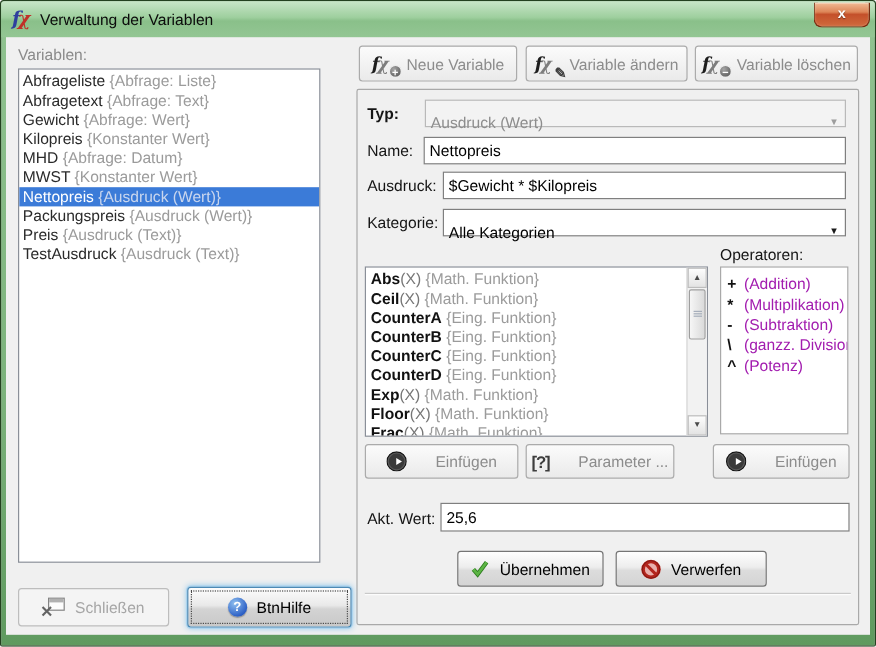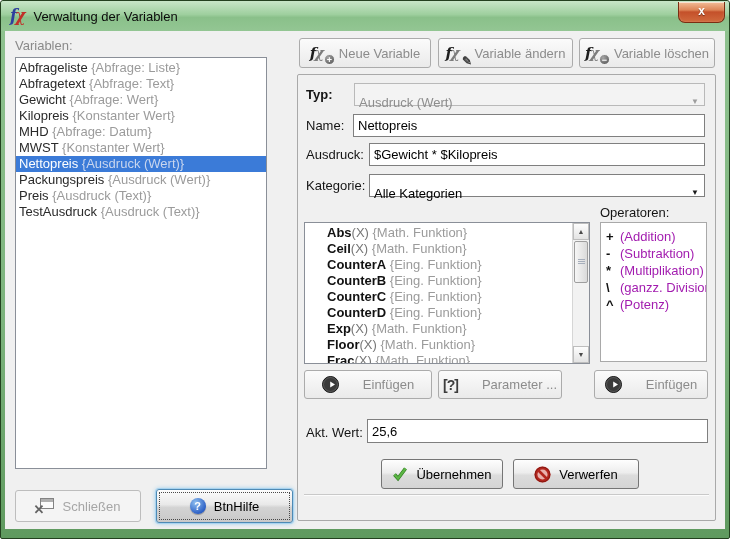--- a/index.html
+++ b/index.html
@@ -65,21 +65,21 @@
   #name-label{left:8px;top:43px;}
   #name-input{left:55px;top:39px;width:352px;}
   #ausdruck-label{left:8px;top:72px;}
   #ausdruck-input{left:71px;top:68px;width:336px;}
   #kategorie-label{left:8px;top:103px;}
   #kategorie-dd{left:71px;top:99px;width:336px;}
 
   #auswahl-label{left:8px;top:148px;text-align:center;}
   #operatoren-label{left:302px;top:130px;}
 
-  #fnlist{left:6px;top:147px;width:286px;height:142px;padding-top:2px;padding-left:18px;}
+  #fnlist{left:6px;top:147px;width:286px;height:142px;padding-top:2px;}
   .fn-row{height:16px;line-height:16px;padding-left:4px;white-space:nowrap;margin-right:17px;cursor:default;}
   .fn-name{font-weight:bold;color:#111;}
   .fn-args{color:#767676;}
   .fn-type{color:#9b9b9b;}
 
   
   .scrollbar{position:absolute;top:0;right:0;bottom:0;width:17px;background:#f2f2f2;border-left:1px solid #d6d6d6;}
   .sb-btn{position:absolute;left:0;width:16px;height:17px;background:linear-gradient(180deg,#fdfdfd,#e3e3e3);
     border:1px solid #bdbdbd;color:#4a4a4a;font-size:7px;text-align:center;line-height:15px;cursor:pointer;}
   .sb-up{top:0;}
@@ -209,22 +209,22 @@
           <div class="sb-thumb">
               <span class="grip"></span>
             </div>
           <div class="sb-btn sb-down">▼</div>
         </div>
       </div>
 
       <div class="label" id="operatoren-label">Operatoren:</div>
       <div class="listbox" id="oplist">
           <div class="op-row"><span class="op-sym">+</span><span class="op-desc">(Addition)</span></div>
+          <div class="op-row"><span class="op-sym">*</span><span class="op-desc">(Multiplikation)</span></div>
           <div class="op-row"><span class="op-sym">-</span><span class="op-desc">(Subtraktion)</span></div>
-          <div class="op-row"><span class="op-sym">*</span><span class="op-desc">(Multiplikation)</span></div>
           <div class="op-row"><span class="op-sym">\</span><span class="op-desc">(ganzz. Division)</span></div>
           <div class="op-row"><span class="op-sym">^</span><span class="op-desc">(Potenz)</span></div>
         </div>
 
       <div class="actbtn" id="btn-insert-left">
         <svg class="icon-svg" width="17" height="17" viewBox="0 0 17 17">
             <circle cx="8.5" cy="8.5" r="8" fill="#3a3a3a" stroke="#141414"></circle>
             <circle cx="8.5" cy="8.5" r="7" fill="none" stroke="#6e6e6e" stroke-width="1" opacity="0.6"></circle>
             <path d="M4 8.5h4.2V5.6l4.8 2.9-4.8 2.9V8.5z" fill="#fff"></path>
           </svg>

